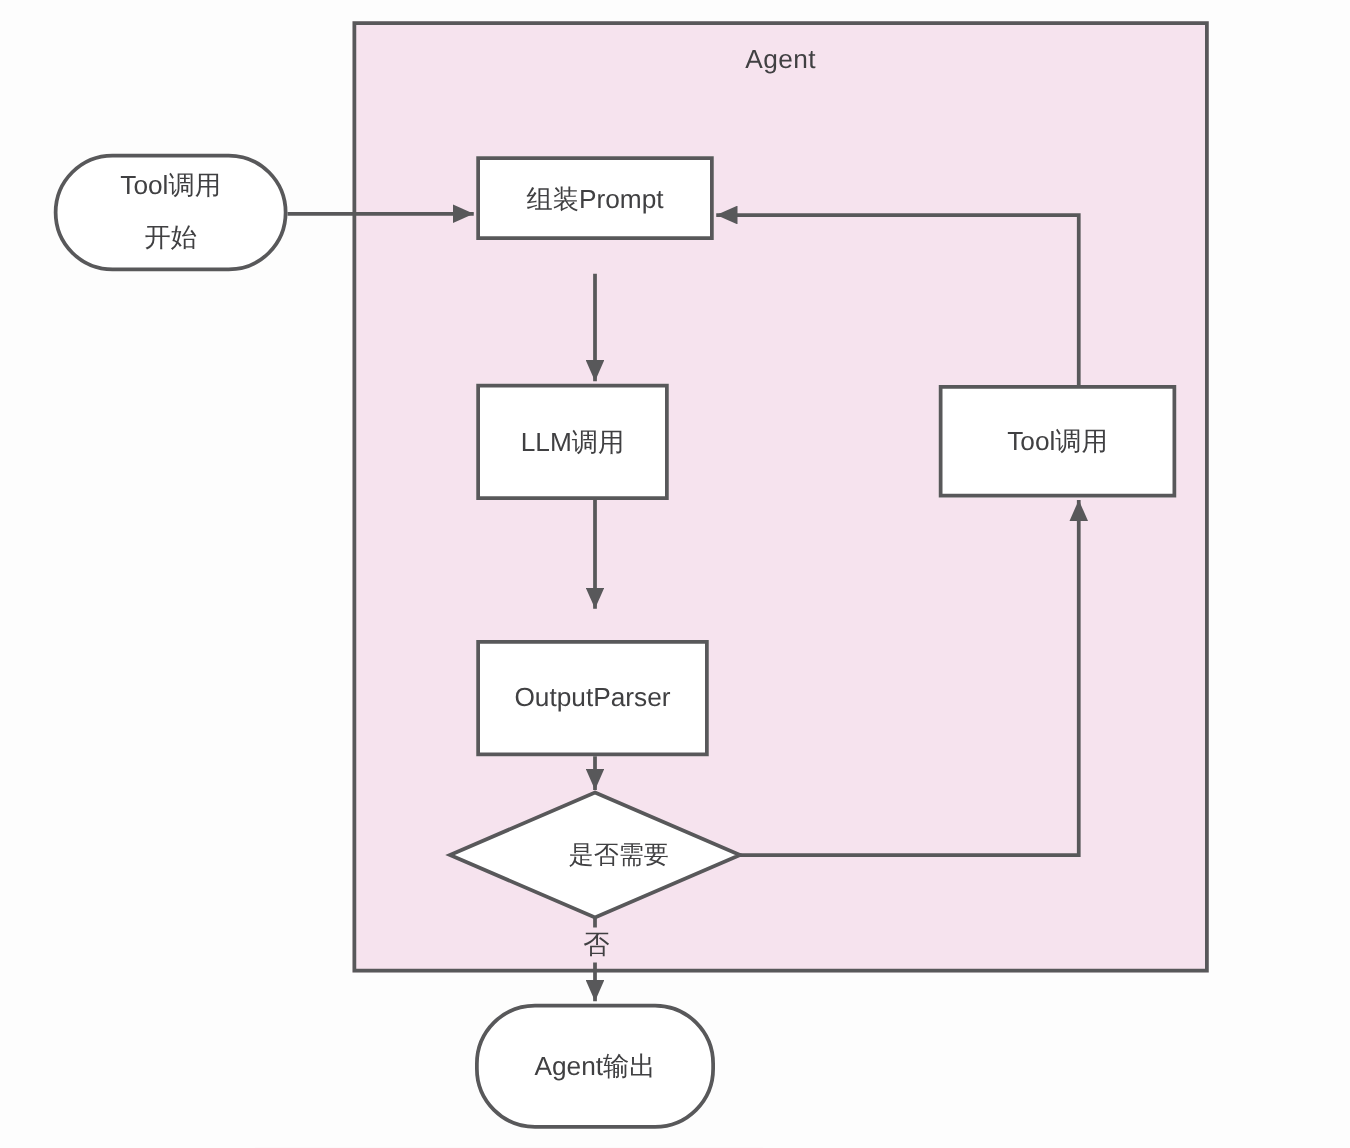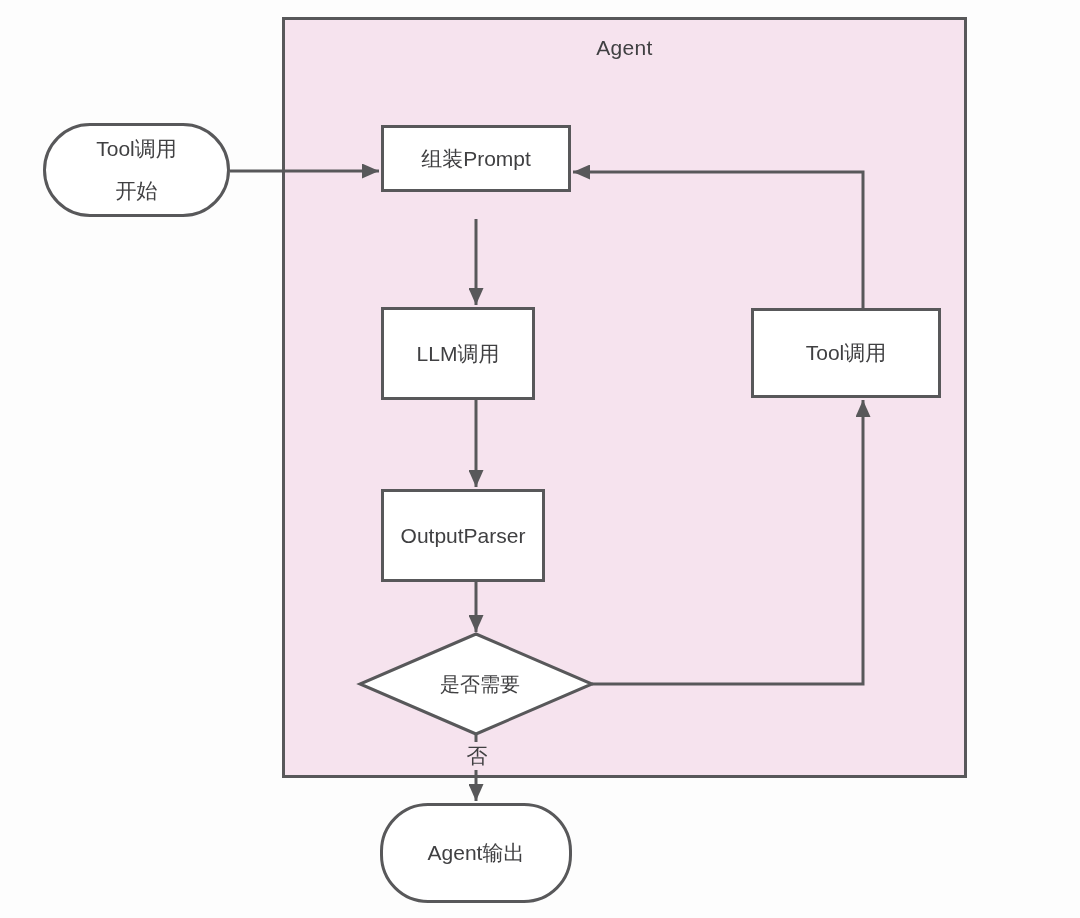--- a/index.html
+++ b/index.html
@@ -55,26 +55,26 @@
     text-align: center;
   }
   .stadium {
     flex-direction: column;
     border-radius: 50px;
   }
   .stadium .line { line-height: 42px; }
   .node-start   { left: 43px;  top: 123px; width: 187px; height: 94px; border-radius: 47px; }
   .node-assemble{ left: 381px; top: 125px; width: 190px; height: 67px; }
   .node-llm     { left: 381px; top: 307px; width: 154px; height: 93px; }
-  .node-parser  { left: 381px; top: 489px; width: 164px; height: 93px; }
+  .node-parser  { left: 381px; top: 512px; width: 186px; height: 93px; }
   .node-tool    { left: 751px; top: 308px; width: 190px; height: 90px; }
   .node-output  { left: 380px; top: 803px; width: 192px; height: 100px; border-radius: 48px; }
   .decision-text {
     position: absolute;
-    left: 360px;
+    left: 375px;
     top: 634px;
     width: 240px;
     height: 100px;
     display: flex;
     flex-direction: column;
     align-items: center;
     justify-content: center;
     font-size: 20px;
     text-align: center;
   }

